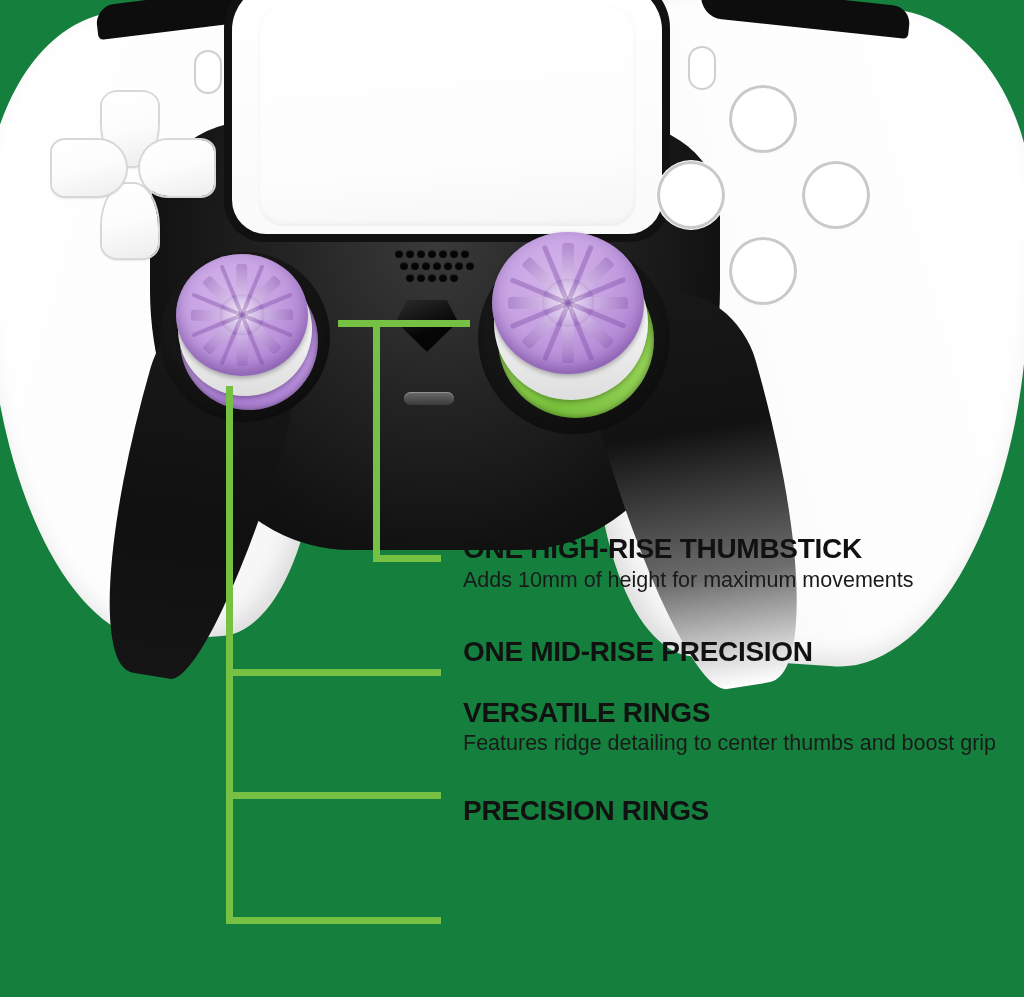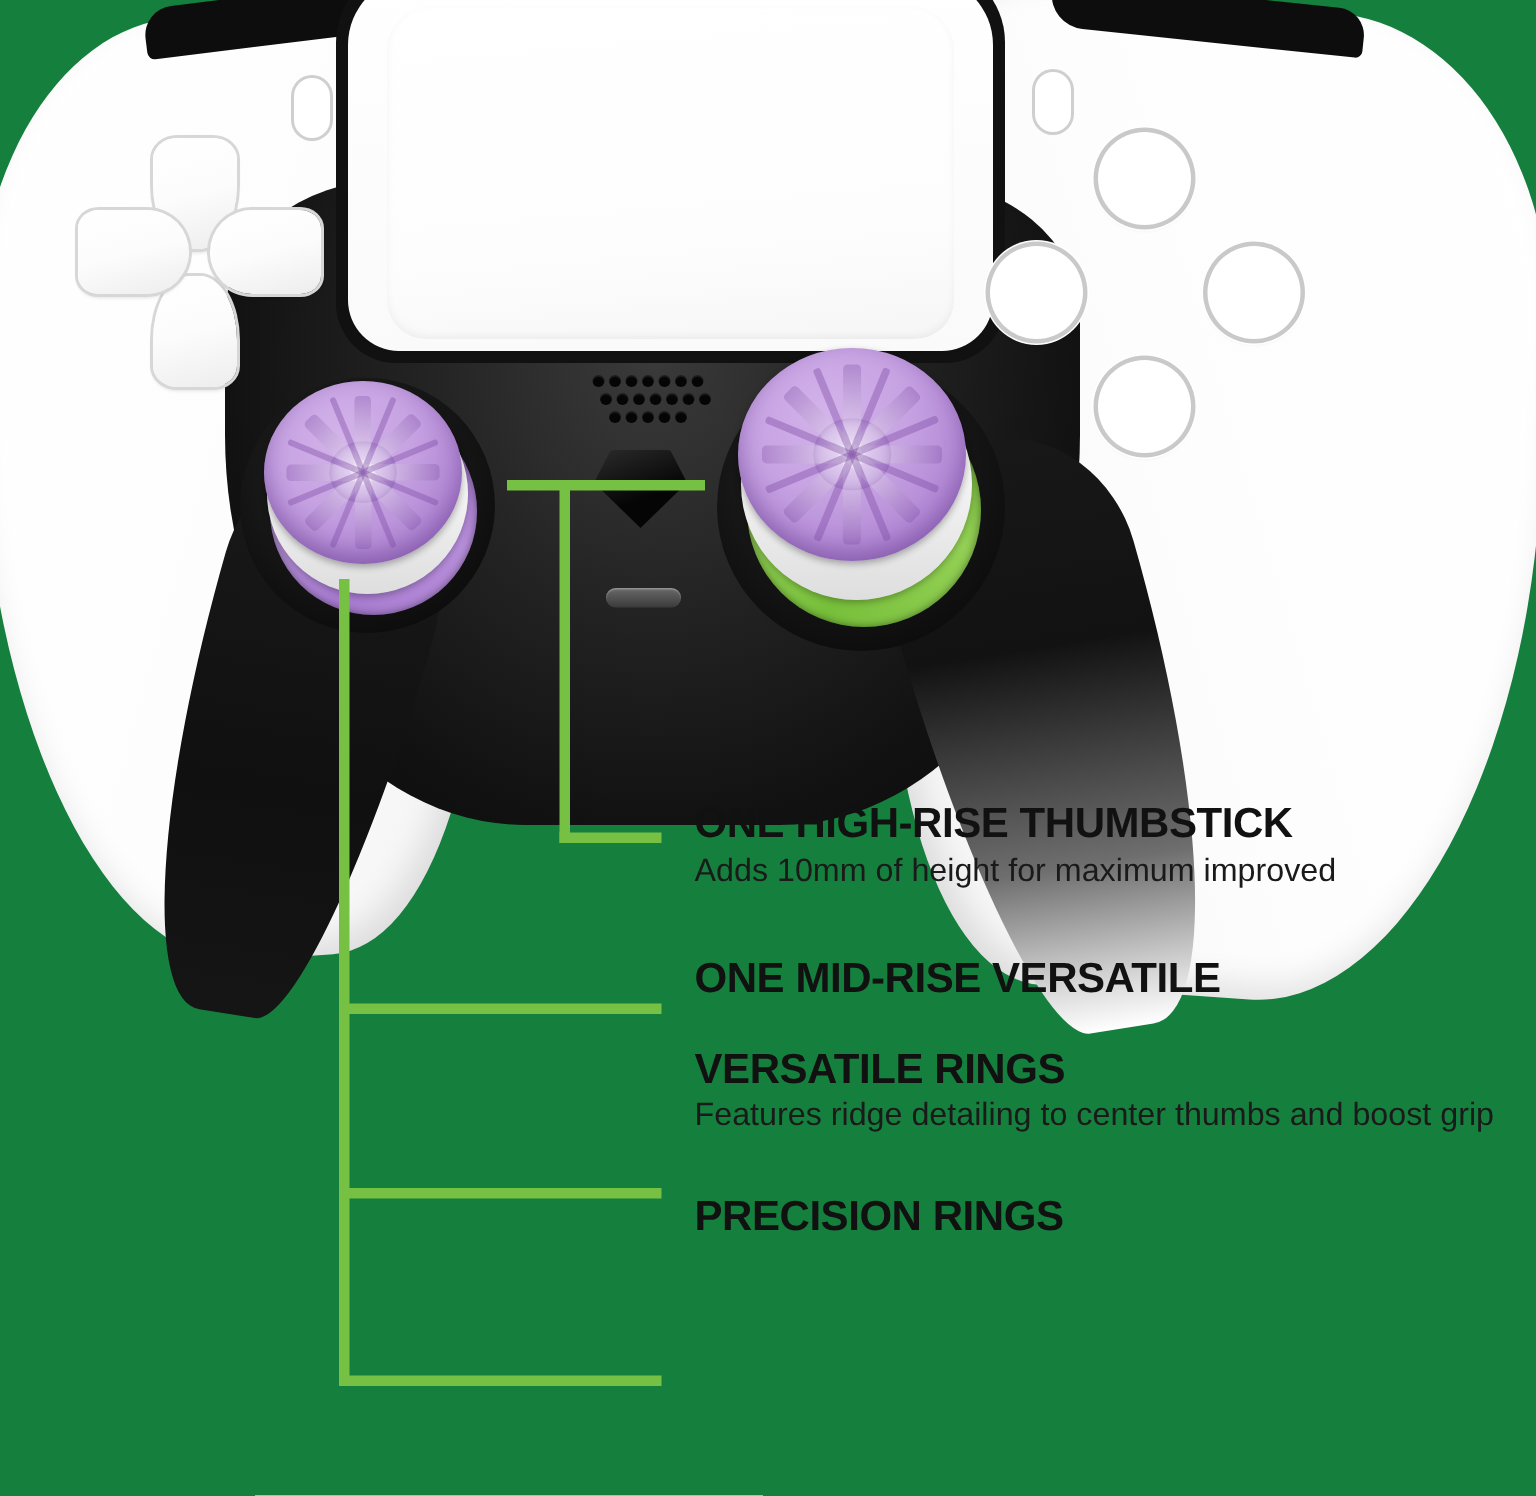--- a/index.html
+++ b/index.html
@@ -286,25 +286,25 @@
 
     <div class="gl h" style="left:226px;top:792px;width:215px;"></div>
 
     <div class="gl h" style="left:226px;top:917px;width:215px;"></div>
   </div>
 
   <div id="features">
 
     <div class="feature f1">
       <h3>ONE HIGH-RISE THUMBSTICK</h3>
-      <p>Adds 10mm of height for maximum improved</p>
+      <p>Adds 10mm of height for maximum movements</p>
     </div>
 
     <div class="feature f2">
-      <h3>ONE MID-RISE VERSATILE</h3>
+      <h3>ONE MID-RISE PRECISION</h3>
     </div>
 
     <div class="feature f3">
       <h3>VERSATILE RINGS</h3>
       <p>Features ridge detailing to center thumbs and boost grip</p>
     </div>
 
     <div class="feature f4">
       <h3>PRECISION RINGS</h3>
     </div>

